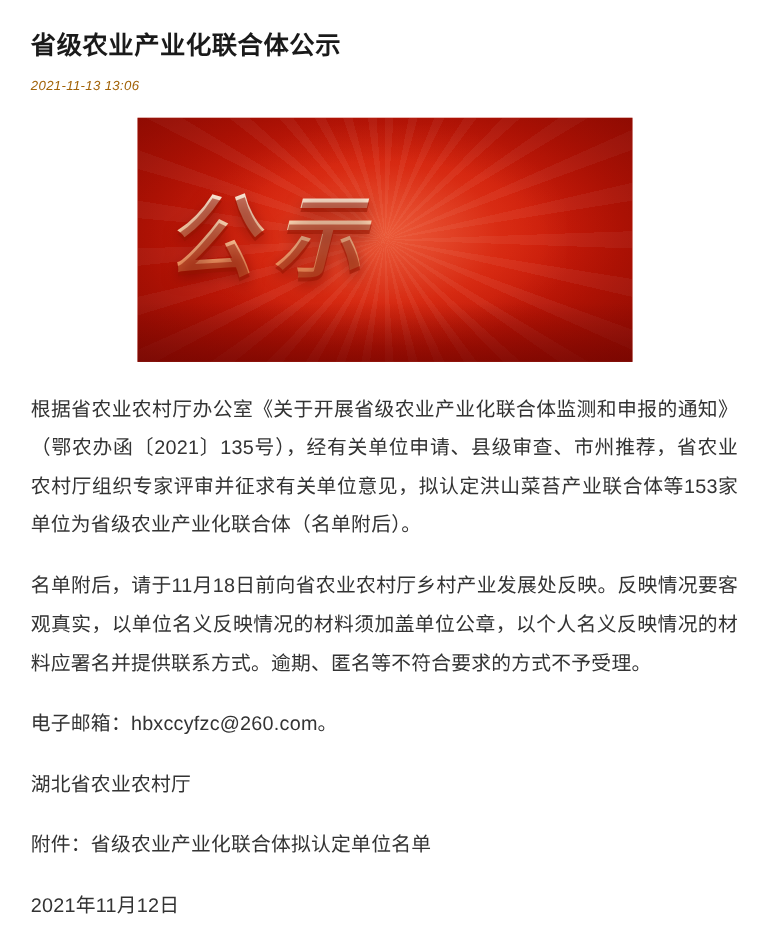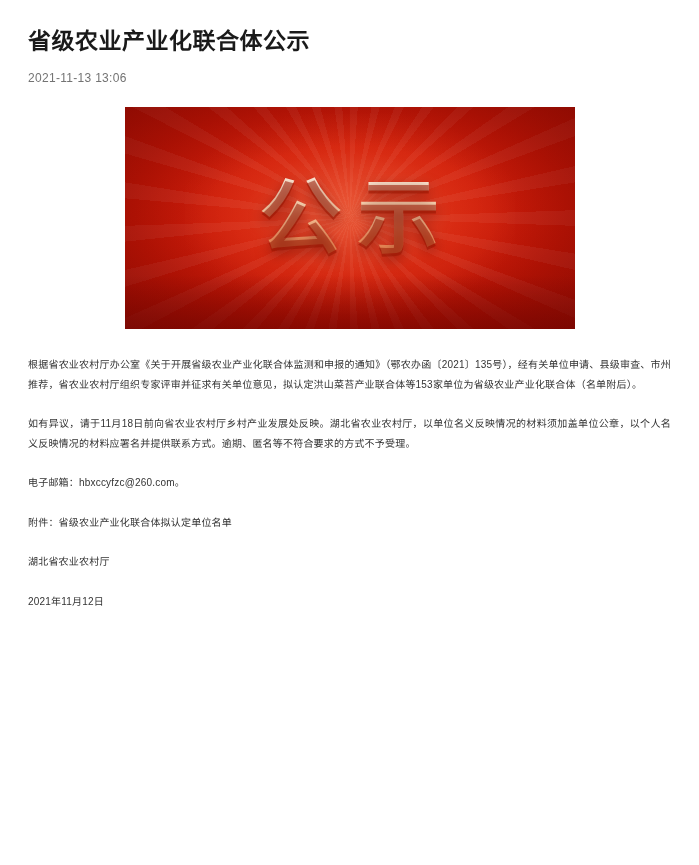--- a/index.html
+++ b/index.html
@@ -22,23 +22,24 @@
   .article-title {
     font-size: 23px;
     font-weight: bold;
     color: #1a1a1a;
     line-height: 1.35;
     margin: 0 0 14px 0;
     letter-spacing: 0.5px;
   }
   .article-meta {
     font-size: 12px;
-    color: #737373;
+    color: #a16207;
     margin: 0 0 22px 0;
     letter-spacing: 0.3px;
+    font-style: italic;
   }
   .figure-wrap {
     display: flex;
     justify-content: center;
     margin: 0 0 26px 0;
   }
   .banner {
     position: relative;
     width: 450px;
     height: 222px;
@@ -71,42 +72,42 @@
   .banner .bottom-shade {
     position: absolute;
     left: 0;
     right: 0;
     bottom: 0;
     height: 54px;
     background: linear-gradient(to top, rgba(110,4,0,0.55), rgba(110,4,0,0));
   }
   .banner .banner-text {
     position: absolute;
-    left: 0;
+    left: 10px;
     right: 0;
     top: 50%;
     transform: translateY(-50%);
-    text-align: center;
     font-family: "DejaVu Sans", "Liberation Sans", sans-serif;
     font-weight: bold;
     font-size: 82px;
     letter-spacing: 16px;
     text-indent: 16px;
     color: #ffd9b3;
     text-shadow:
       0 3px 0 rgba(150,20,0,0.55),
       0 6px 14px rgba(90,5,0,0.55);
     background: linear-gradient(to bottom, #fff2e2 0%, #ffd7ad 42%, #f9a06a 72%, #f58b4e 100%);
     -webkit-background-clip: text;
     background-clip: text;
     -webkit-text-fill-color: transparent;
     line-height: 1.1;
+    font-style: italic;
   }
   .body-text p {
-    font-size: 10px;
+    font-size: 18px;
     line-height: 1.95;
     color: #333333;
     margin: 0 0 20px 0;
     text-align: justify;
     letter-spacing: 0.2px;
   }
   .body-text p:last-child {
     margin-bottom: 16px;
   }
 </style>
@@ -124,20 +125,20 @@
       <div class="rays"></div>
       <div class="glow"></div>
       <div class="vignette"></div>
       <div class="bottom-shade"></div>
       <div class="banner-text">公示</div>
     </div>
   </div>
 
   <div class="body-text">
     <p>根据省农业农村厅办公室《关于开展省级农业产业化联合体监测和申报的通知》（鄂农办函〔2021〕135号），经有关单位申请、县级审查、市州推荐，省农业农村厅组织专家评审并征求有关单位意见，拟认定洪山菜苔产业联合体等153家单位为省级农业产业化联合体（名单附后）。</p>
-    <p>如有异议，请于11月18日前向省农业农村厅乡村产业发展处反映。湖北省农业农村厅，以单位名义反映情况的材料须加盖单位公章，以个人名义反映情况的材料应署名并提供联系方式。逾期、匿名等不符合要求的方式不予受理。</p>
+    <p>名单附后，请于11月18日前向省农业农村厅乡村产业发展处反映。反映情况要客观真实，以单位名义反映情况的材料须加盖单位公章，以个人名义反映情况的材料应署名并提供联系方式。逾期、匿名等不符合要求的方式不予受理。</p>
     <p>电子邮箱：hbxccyfzc@260.com。</p>
+    <p>湖北省农业农村厅</p>
     <p>附件：省级农业产业化联合体拟认定单位名单</p>
-    <p>湖北省农业农村厅</p>
     <p>2021年11月12日</p>
   </div>
 
 </div>
 
 </body></html>

